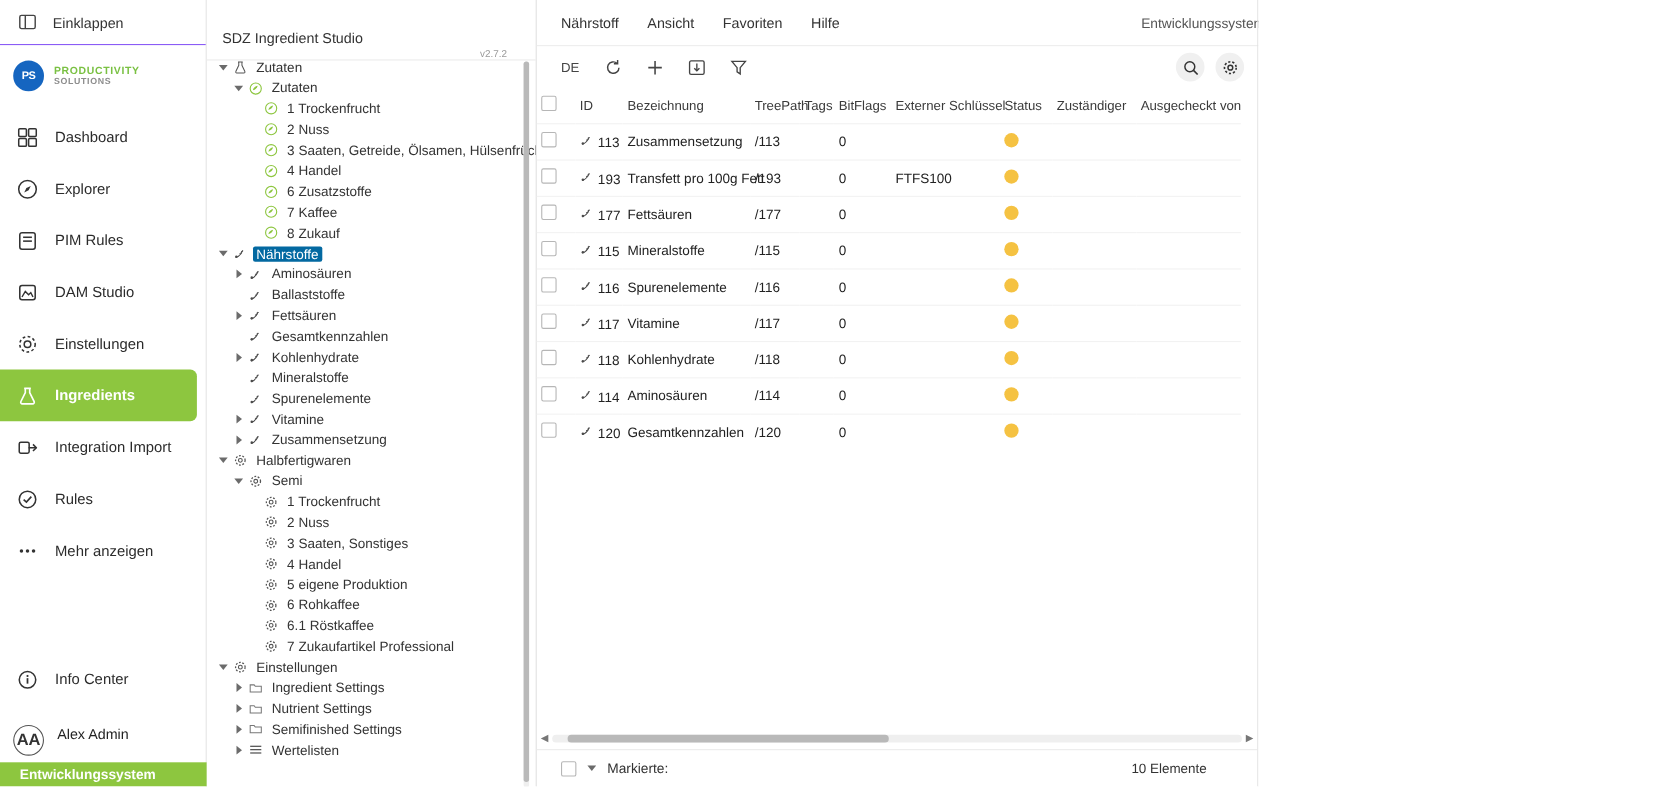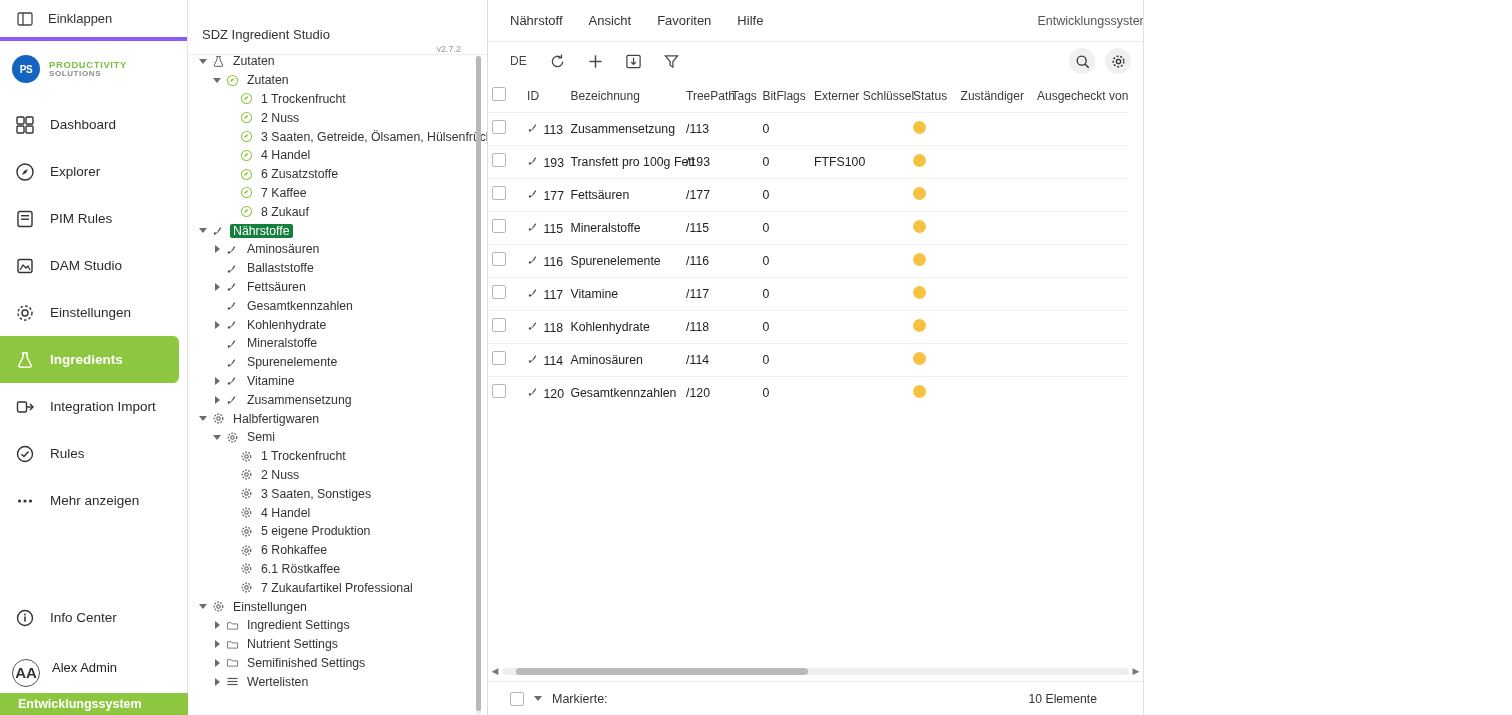--- a/index.html
+++ b/index.html
@@ -18,21 +18,21 @@
   .sidebar {
     width: 188px; height: 715px;
     background: #ffffff;
     border-right: 1px solid #e2e2e2;
     position: relative;
     flex: 0 0 188px;
   }
   .collapse-row {
     height: 41px; display: flex; align-items: center; gap: 12px;
     padding-left: 14px; color: #333; font-size: 13px;
-    border-bottom: 4px solid #8b5cf6;
+    border-bottom: 1px solid #8b5cf6;
   }
   .brand {
     height: 44px; display: flex; align-items: center; gap: 9px; padding-left: 12px;
     margin-top: 6px;
   }
   .brand-logo {
     width: 28px; height: 28px; border-radius: 50%;
     background: #1565c0; color: #fff; font-size: 10px; font-weight: bold;
     display: flex; align-items: center; justify-content: center;
     letter-spacing: -0.5px;
@@ -79,21 +79,21 @@
   }
   .version { position: absolute; right: 26px; top: 44px; font-size: 9px; color: #9a9a9a; }
   .tree-scroll {
     position: absolute; top: 52px; left: 0; right: 0; bottom: 8px;
     overflow: hidden; padding-left: 8px;
   }
   .tnode { display: flex; align-items: center; height: 18.8px; font-size: 12.3px; color: #333; white-space: nowrap; }
   .tw { width: 14px; flex: 0 0 14px; display:flex; align-items:center; justify-content:center; color:#666; font-size:10px; }
   .tico { width: 16px; flex: 0 0 16px; display: flex; align-items: center; justify-content: center; margin-right: 4px; }
   .tlabel { padding: 0 3px; }
-  .tlabel.sel { background: #15803d; color: #fff; border-radius: 2px; }
+  .tlabel.sel { background: #0369a1; color: #fff; border-radius: 2px; }
   .caret { width: 0; height: 0; }
   .caret-down { border-left: 4px solid transparent; border-right: 4px solid transparent; border-top: 5px solid #6b6b6b; }
   .caret-right { border-top: 4px solid transparent; border-bottom: 4px solid transparent; border-left: 5px solid #6b6b6b; }
 
   .tree-vscroll {
     position: absolute; right: 6px; top: 56px; width: 5px; height: 660px;
     background: #efefef; border-radius: 3px;
   }
   .tree-vscroll i {
     position: absolute; left: 0; top: 0; width: 5px; height: 655px;

